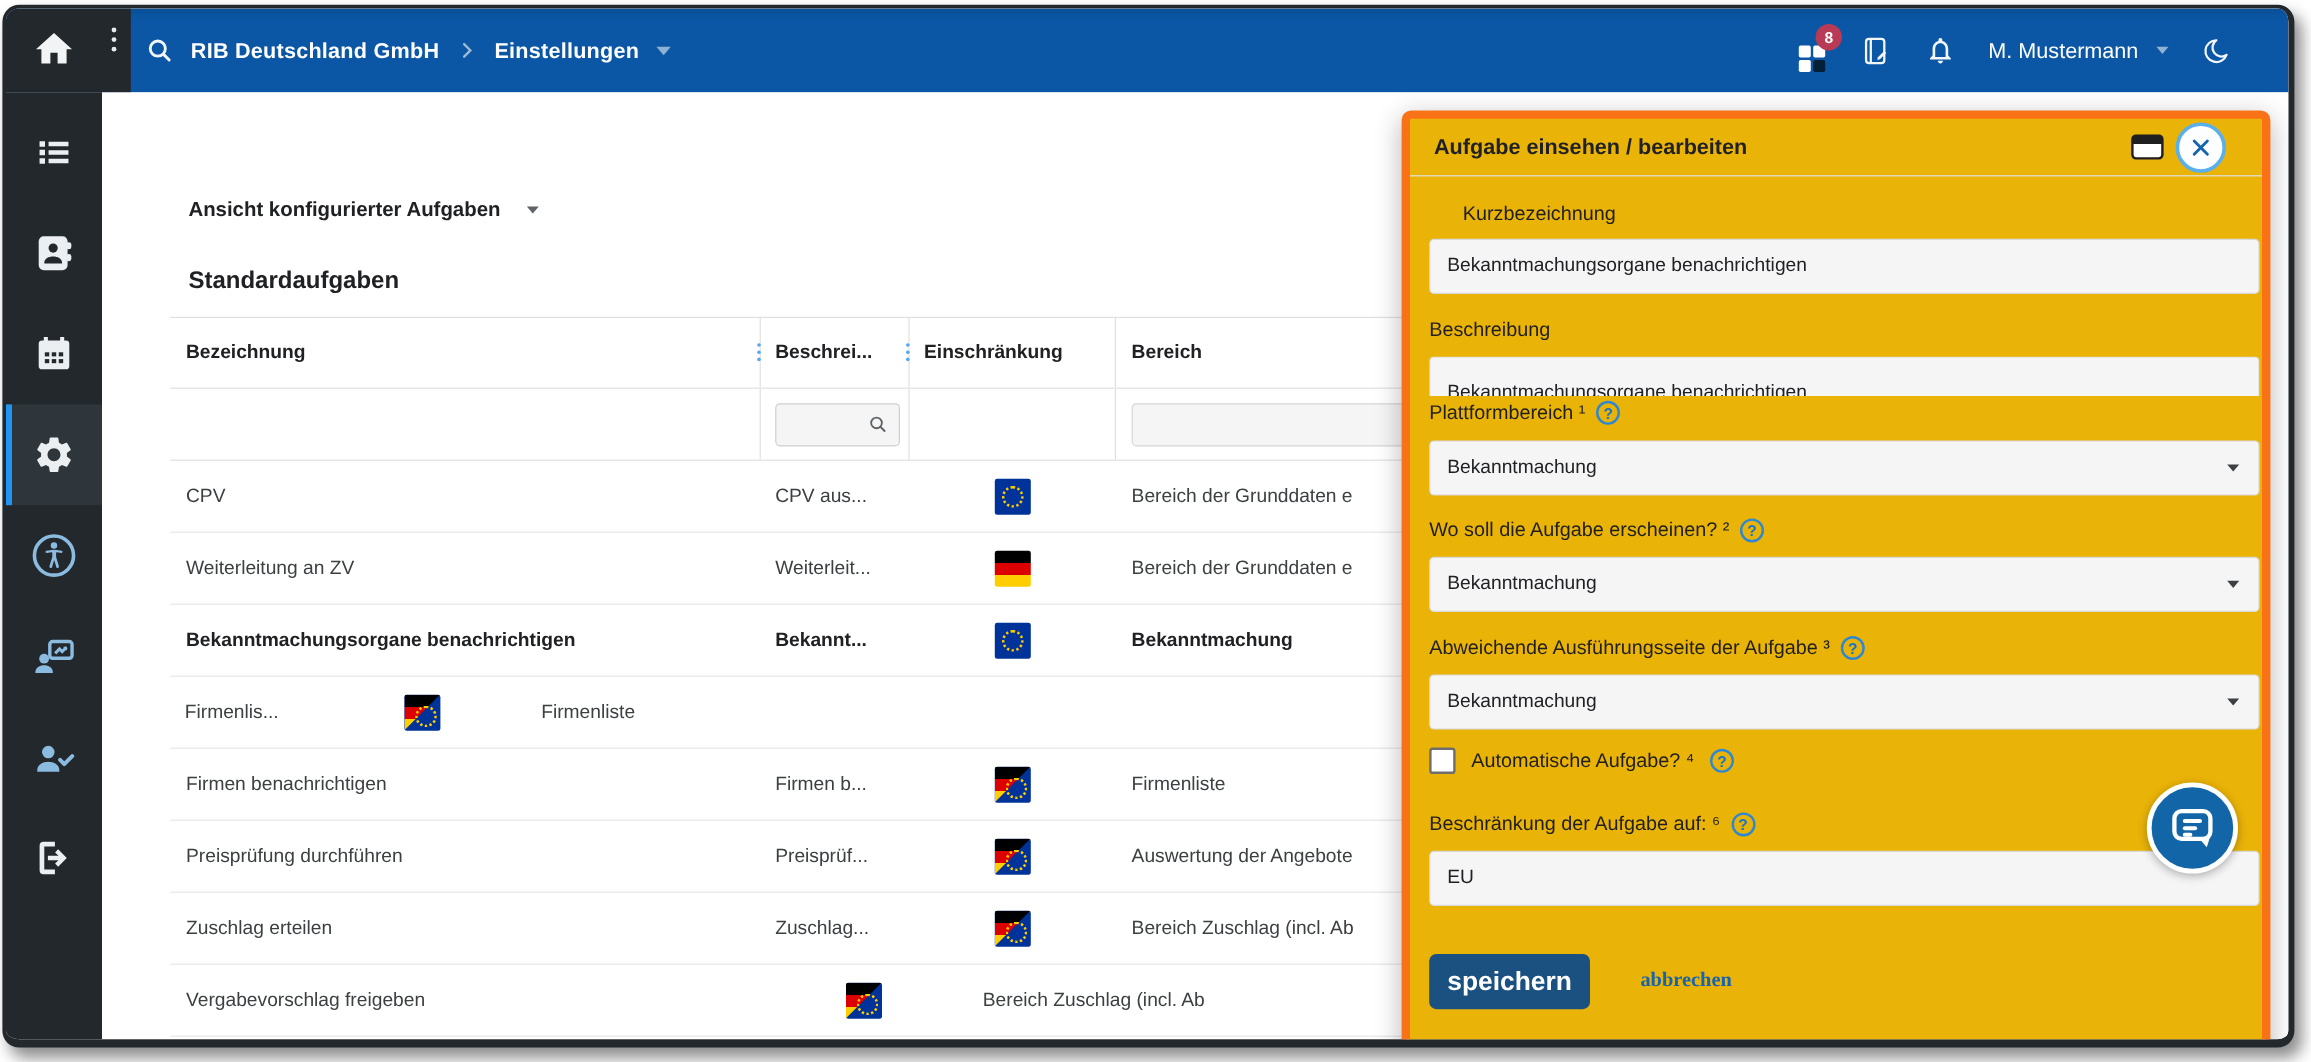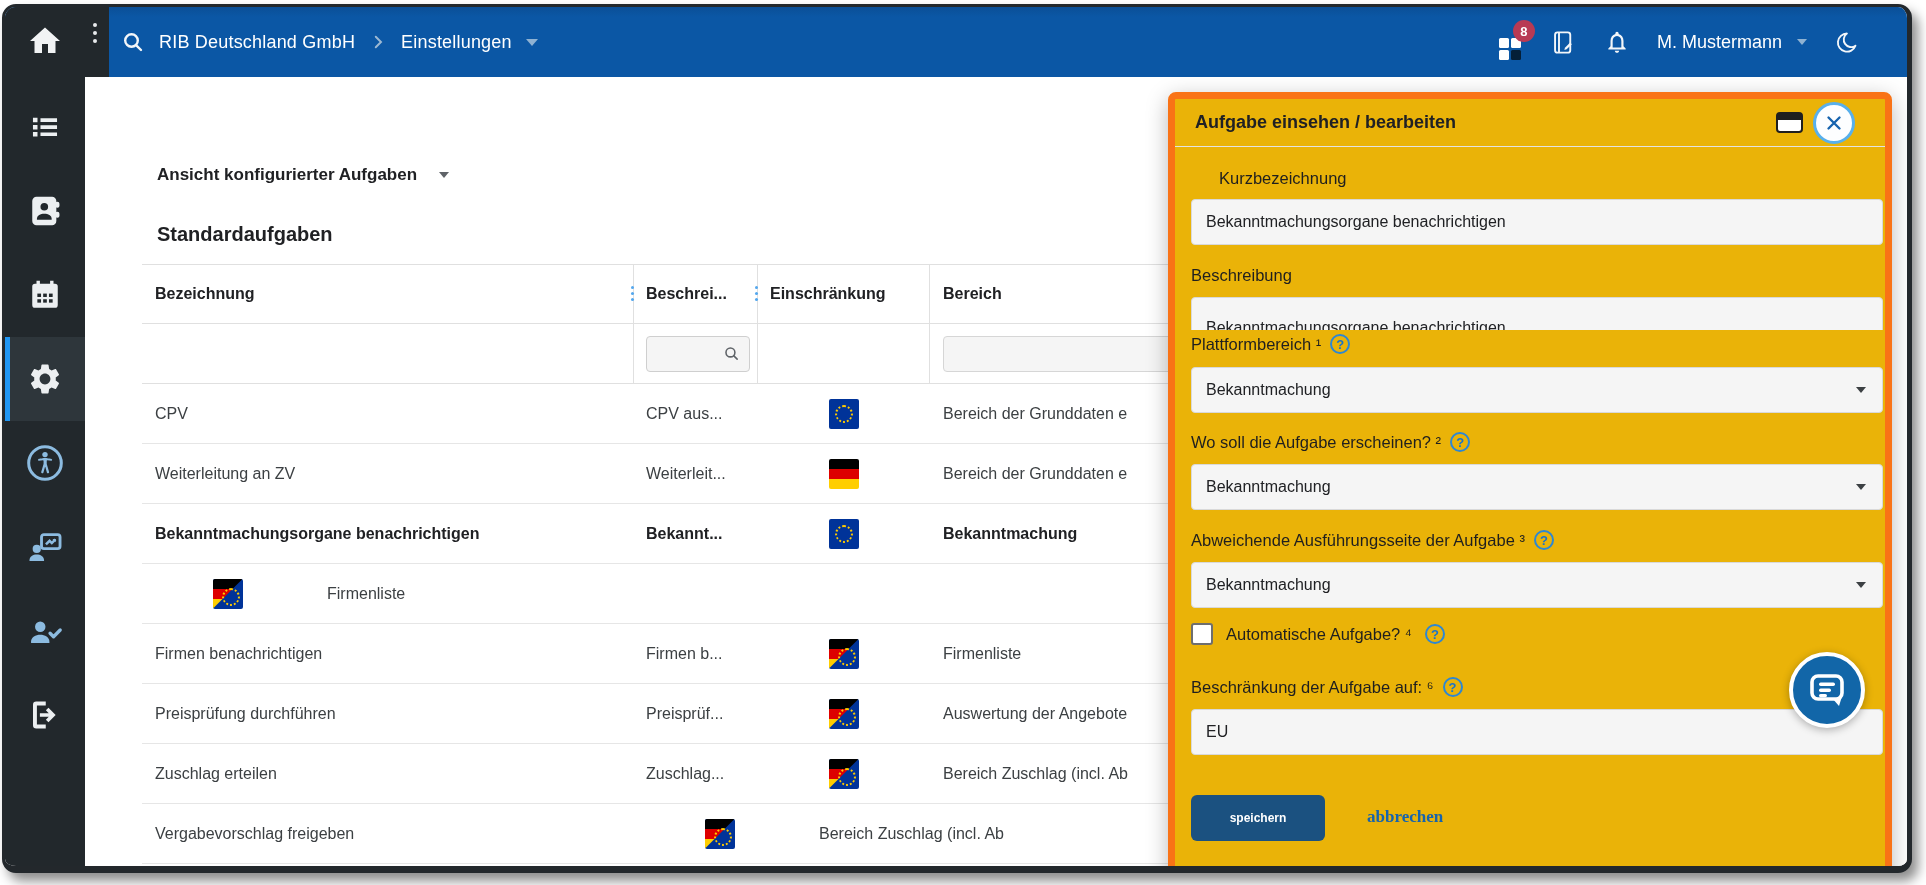--- a/index.html
+++ b/index.html
@@ -10,21 +10,21 @@
            border-radius:14px; overflow:hidden; background:#fff;
            box-shadow:6px 8px 12px rgba(0,0,0,.45); }
 
   
   .header { position:absolute; left:0; top:0; width:1902px; height:70px;
             background:linear-gradient(180deg,#0a4f97 0,#0b57a5 14%,#0b57a5 100%); }
   .corner-block { position:absolute; left:0; top:0; width:104px; height:70px; background:#22282c; }
   .kebab { position:absolute; left:88px; top:16px; width:4px; height:4px; border-radius:50%;
            background:#e8eaed; box-shadow:0 8px 0 #e8eaed, 0 16px 0 #e8eaed; }
   .hdr-left { position:absolute; left:116px; top:0; height:70px; display:flex; align-items:center; gap:14px; }
-  .hdr-left .crumb { color:#fff; font-size:18px; font-weight:400; letter-spacing:.2px; }
+  .hdr-left .crumb { color:#fff; font-size:18px; font-weight:700; letter-spacing:.2px; }
   .hdr-right { position:absolute; right:48px; top:0; height:70px; display:flex; align-items:center; gap:27px; }
   .hicon { color:#f3f6f9; display:flex; align-items:center; justify-content:center; }
   .caret { width:0; height:0; border-left:6px solid transparent; border-right:6px solid transparent;
            border-top:7px solid #8fb2d2; }
   .caret.sm { border-left-width:5px; border-right-width:5px; border-top-width:6px; }
   .apps-wrap { position:relative; width:24px; height:24px; }
   .apps { display:grid; grid-template-columns:10px 10px; grid-template-rows:10px 10px; gap:2px; margin-top:8px; }
   .apps span { border-radius:1.5px; background:#fff; }
   .apps span.dark { background:#041f38; }
   .badge { position:absolute; top:-10px; right:-12px; min-width:22px; height:22px; border-radius:50%;
@@ -101,21 +101,21 @@
   .fsel { width:692px; height:46px; background:#f5f5f5; border:1px solid #d9d9d9; border-radius:4px;
           display:flex; align-items:center; justify-content:space-between; padding:0 16px 0 14px;
           font-size:16px; color:#202124; }
   .fsel .caret { border-top-color:#3c4043; }
   .clipwrap { height:33px; overflow:hidden; }
   .clipwrap .fin { display:flex; align-items:center; padding-top:16px; }
   .abs { position:absolute; }
   .chk { width:22px; height:22px; border:2px solid #6e6e6e; border-radius:3px; background:#fff; }
   .chk-row { display:flex; align-items:center; gap:13px; font-size:16.5px; color:#1f1f1f; }
   .btn-save { width:134px; height:46px; background:#1b5180; color:#fff; border:none; border-radius:6px;
-              font-size:12px; font-weight:700; font-family:"Liberation Sans",sans-serif; }
+              font-size:22px; font-weight:700; font-family:"Liberation Sans",sans-serif; }
   .btn-cancel { background:none; border:none; color:#1663ae; font-size:17px; font-weight:700;
                 font-family:Liberation Serif, serif; }
 
   .chat-fab { position:absolute; left:1784px; top:645px; width:76px; height:76px; border-radius:50%;
               background:#1266a8; border:4px solid #fff; box-shadow:0 2px 8px rgba(0,0,0,.3);
               display:flex; align-items:center; justify-content:center; z-index:40; }
 </style>
 </head>
 <body>
 
@@ -294,20 +294,21 @@
       </div>
       <div class="tr row bold">
         <div class="td c1">Bekanntmachungsorgane benachrichtigen</div>
         <div class="td c2">Bekannt...</div>
         <div class="td c3">
               <span class="flag" data-flag="eu"></span>
             </div>
         <div class="td c4">Bekanntmachung</div>
       </div>
       <div class="tr row">
+        <div class="td c2">Firmenlis...</div>
         <div class="td c3">
               <span class="flag" data-flag="de-eu"></span>
             </div>
         <div class="td c4">Firmenliste</div>
       </div>
       <div class="tr row">
         <div class="td c1">Firmen benachrichtigen</div>
         <div class="td c2">Firmen b...</div>
         <div class="td c3">
               <span class="flag" data-flag="de-eu"></span>

